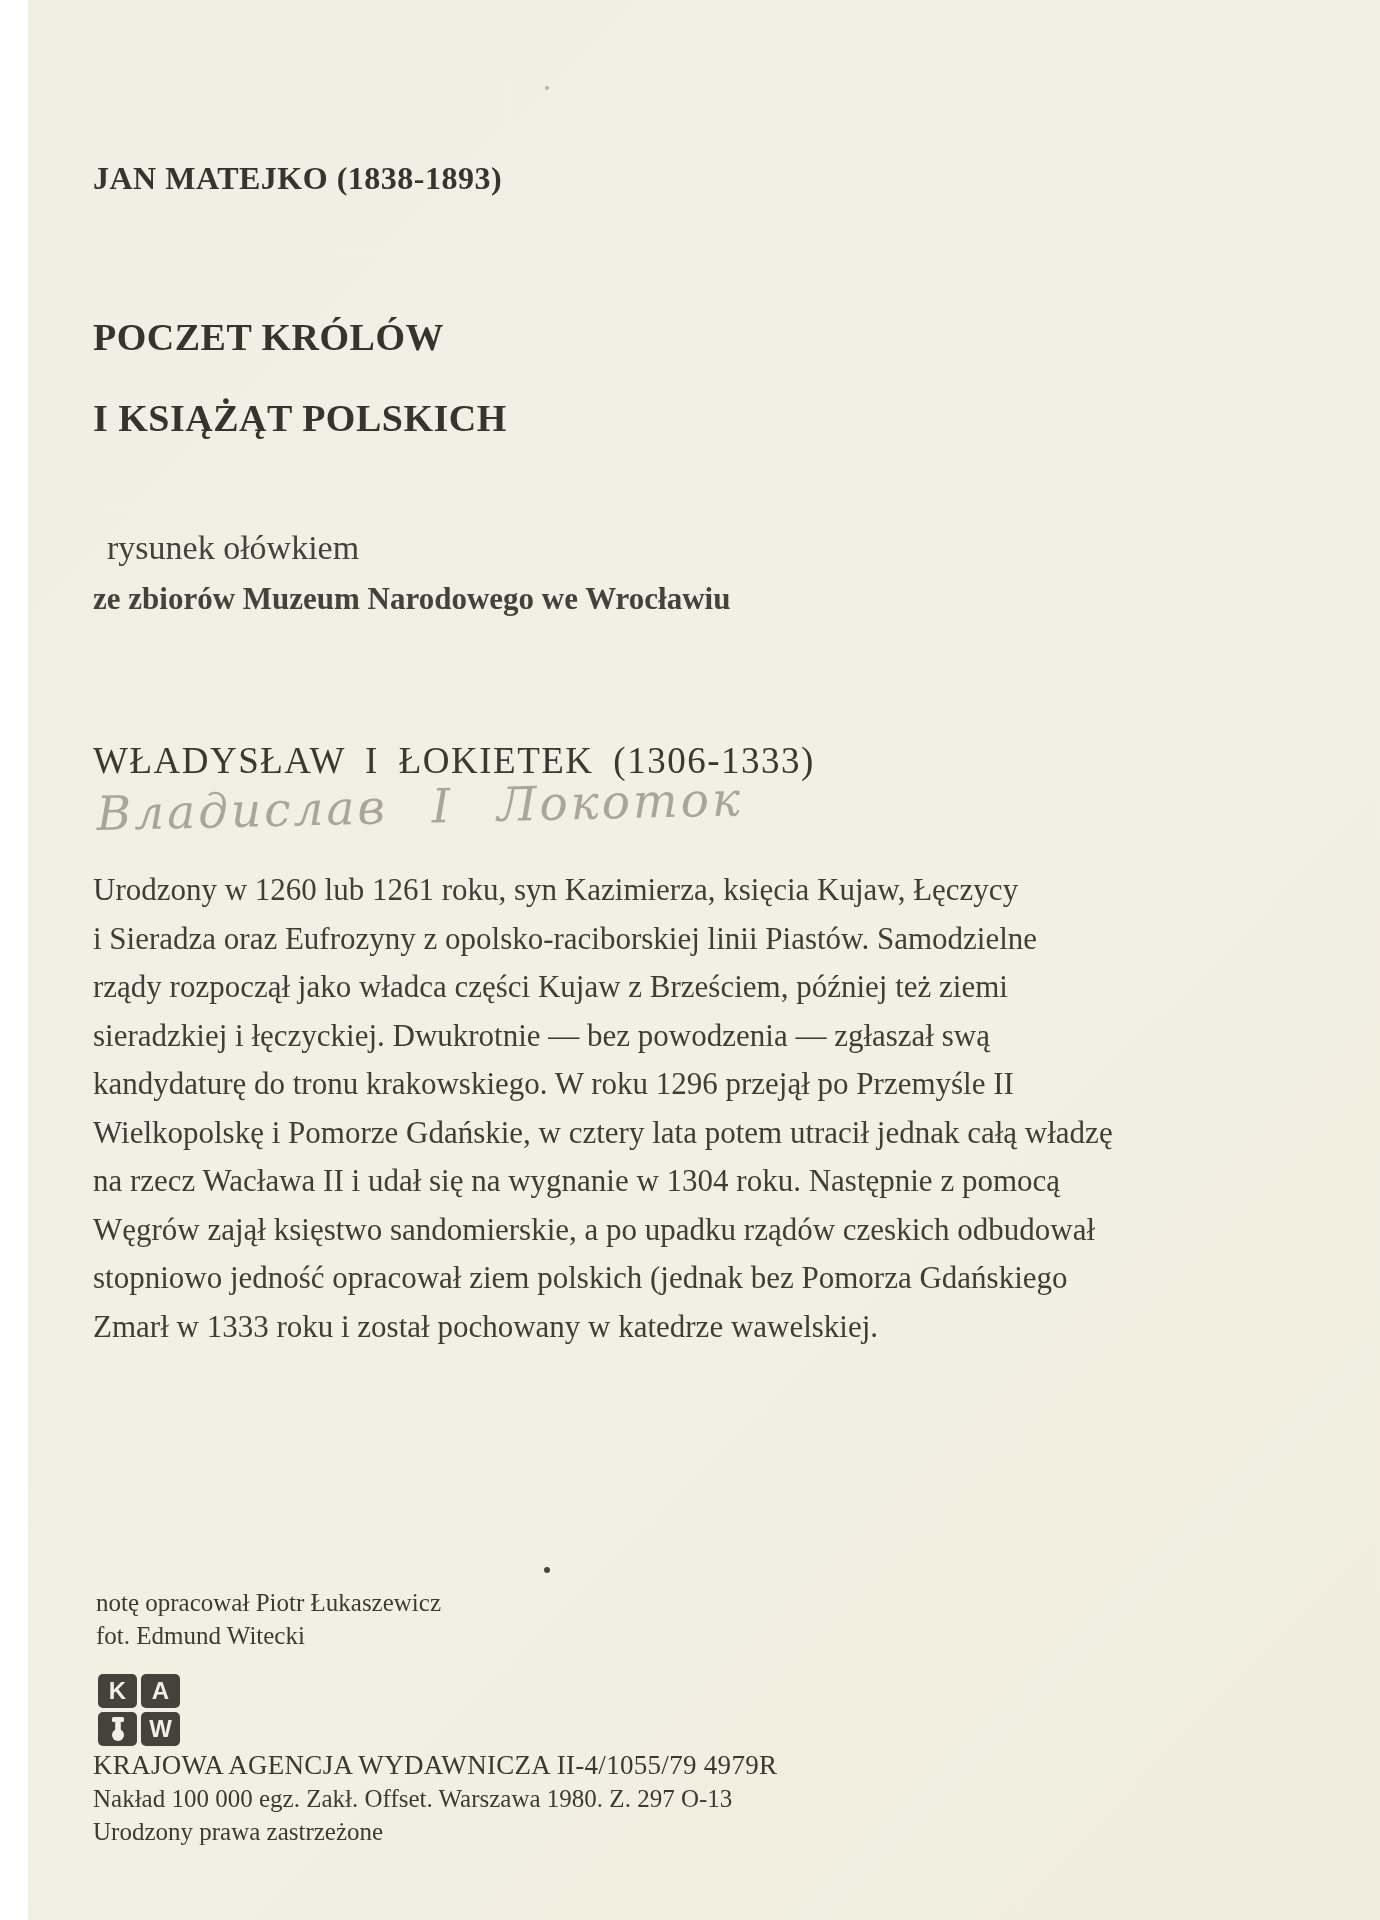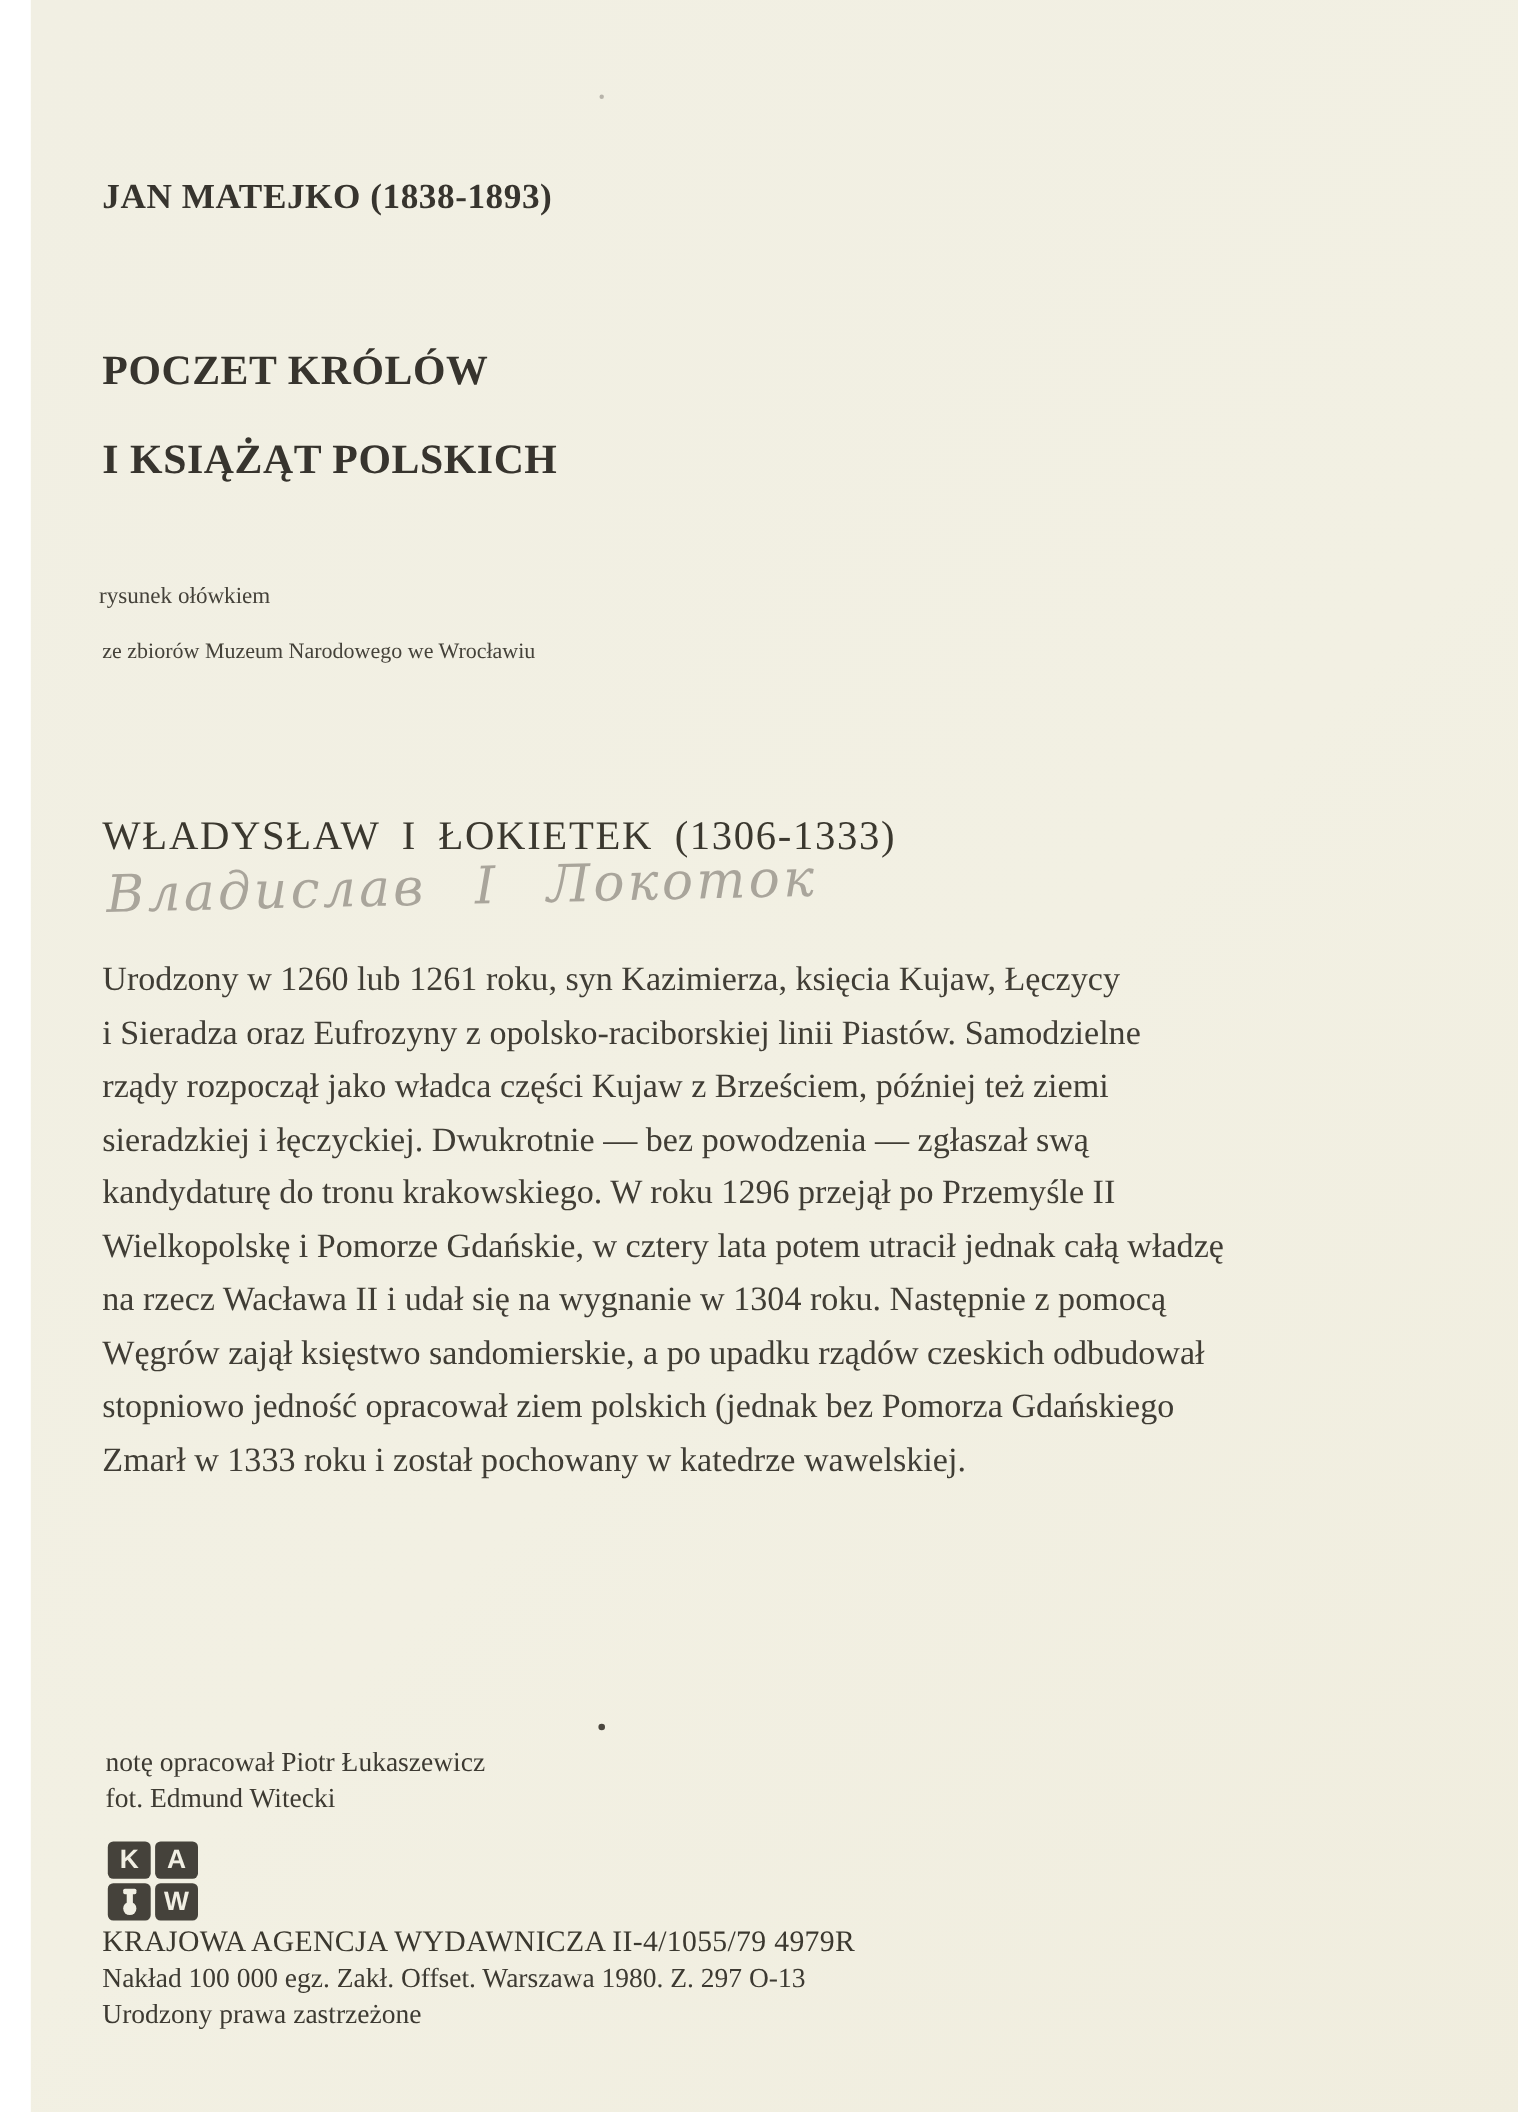--- a/index.html
+++ b/index.html
@@ -16,22 +16,22 @@
   .artist{
     left:65px;top:160px;
     font-size:32px;font-weight:bold;letter-spacing:0.5px;color:#37342e;
   }
   .title-line{
     left:65px;
     font-size:38px;font-weight:bold;letter-spacing:0.5px;color:#37342e;
   }
   .title-1{top:315px;}
   .title-2{top:396px;}
-  .medium{left:62px;top:529px;font-size:21px;color:#45423a;}
-  .collection{left:65px;top:581px;font-size:20px;color:#45423a;}
+  .medium{left:79px;top:529px;font-size:34px;color:#45423a;}
+  .collection{left:65px;top:581px;font-size:31px;color:#45423a;font-weight:bold;}
   .subject-heading{
     left:65px;top:739px;
     font-size:37px;letter-spacing:1.5px;word-spacing:9px;color:#3b382f;
   }
   .handwriting{
     left:68px;top:786px;
     font-family:"DejaVu Serif", serif;
     font-style:italic;
     font-size:47px;
     color:#a29d94;

